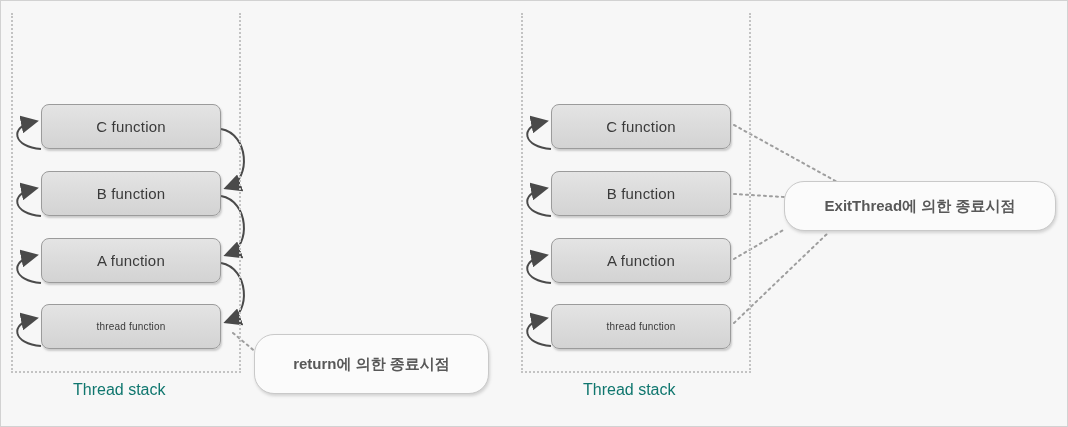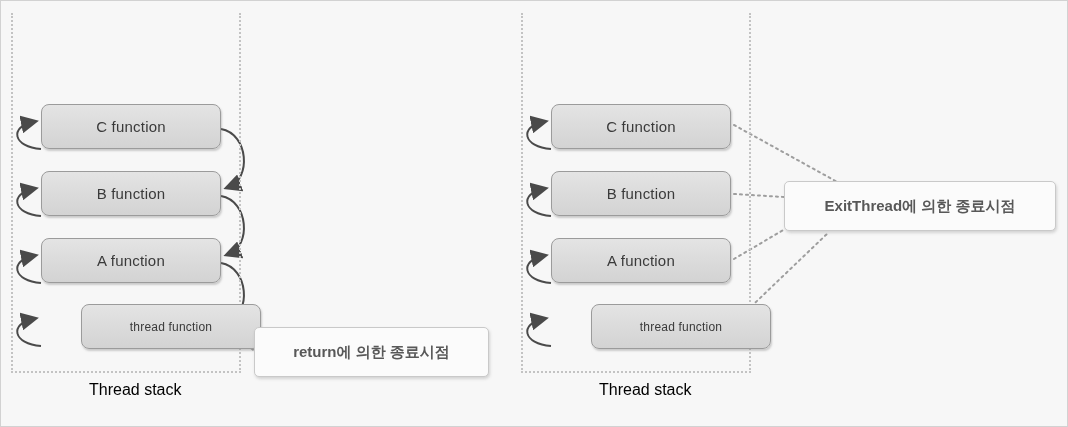--- a/index.html
+++ b/index.html
@@ -42,36 +42,34 @@
     box-shadow: 1px 2px 2px rgba(120,120,120,0.35);
     display: flex;
     align-items: center;
     justify-content: center;
     color: #3a3a3a;
     font-size: 15px;
     letter-spacing: 0.2px;
     white-space: nowrap;
   }
   .fn-box.small {
-    font-size: 12px;
-    margin-left: 40px;
+    font-size: 10px;
   }
   .stack-label {
     position: absolute;
-    color: #000000;
+    color: #0f766e;
     font-size: 16px;
     white-space: nowrap;
-    margin-left: 16px;
   }
   .callout {
     position: absolute;
     box-sizing: border-box;
     background: #fbfbfb;
     border: 1px solid #c9c9c9;
-    border-radius: 5px;
+    border-radius: 20px;
     box-shadow: 1px 2px 3px rgba(130,130,130,0.3);
     display: flex;
     align-items: center;
     justify-content: center;
     color: #585858;
     font-size: 15px;
     font-weight: bold;
     white-space: nowrap;
   }
 </style>
@@ -127,21 +125,21 @@
   <div class="fn-box" style="left:40px; top:103px; width:180px; height:45px;">C function</div>
 
   <div class="fn-box" style="left:40px; top:170px; width:180px; height:45px;">B function</div>
 
   <div class="fn-box" style="left:40px; top:237px; width:180px; height:45px;">A function</div>
 
   <div class="fn-box small" style="left:40px; top:303px; width:180px; height:45px;">thread function</div>
 
   <div class="stack-label" style="left:72px; top:380px;">Thread stack</div>
 
-  <div class="callout" style="left:253px; top:326px; width:235px; height:50px;">return에 의한 종료시점</div>
+  <div class="callout" style="left:253px; top:333px; width:235px; height:60px;">return에 의한 종료시점</div>
 
   <div class="stack-frame" style="left:520px; top:12px; width:230px; height:360px;"></div>
 
   <div class="fn-box" style="left:550px; top:103px; width:180px; height:45px;">C function</div>
 
   <div class="fn-box" style="left:550px; top:170px; width:180px; height:45px;">B function</div>
 
   <div class="fn-box" style="left:550px; top:237px; width:180px; height:45px;">A function</div>
 
   <div class="fn-box small" style="left:550px; top:303px; width:180px; height:45px;">thread function</div>

